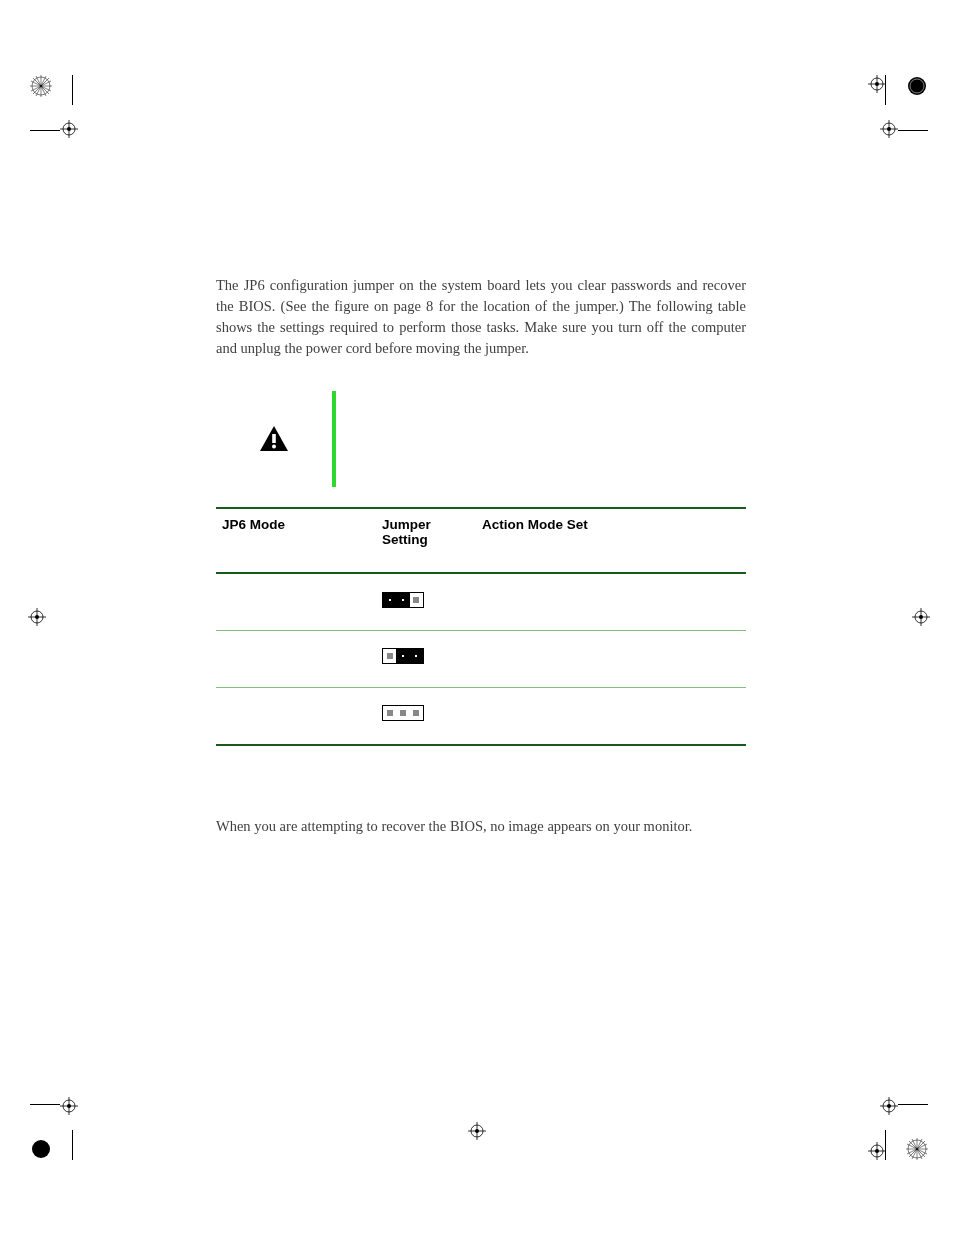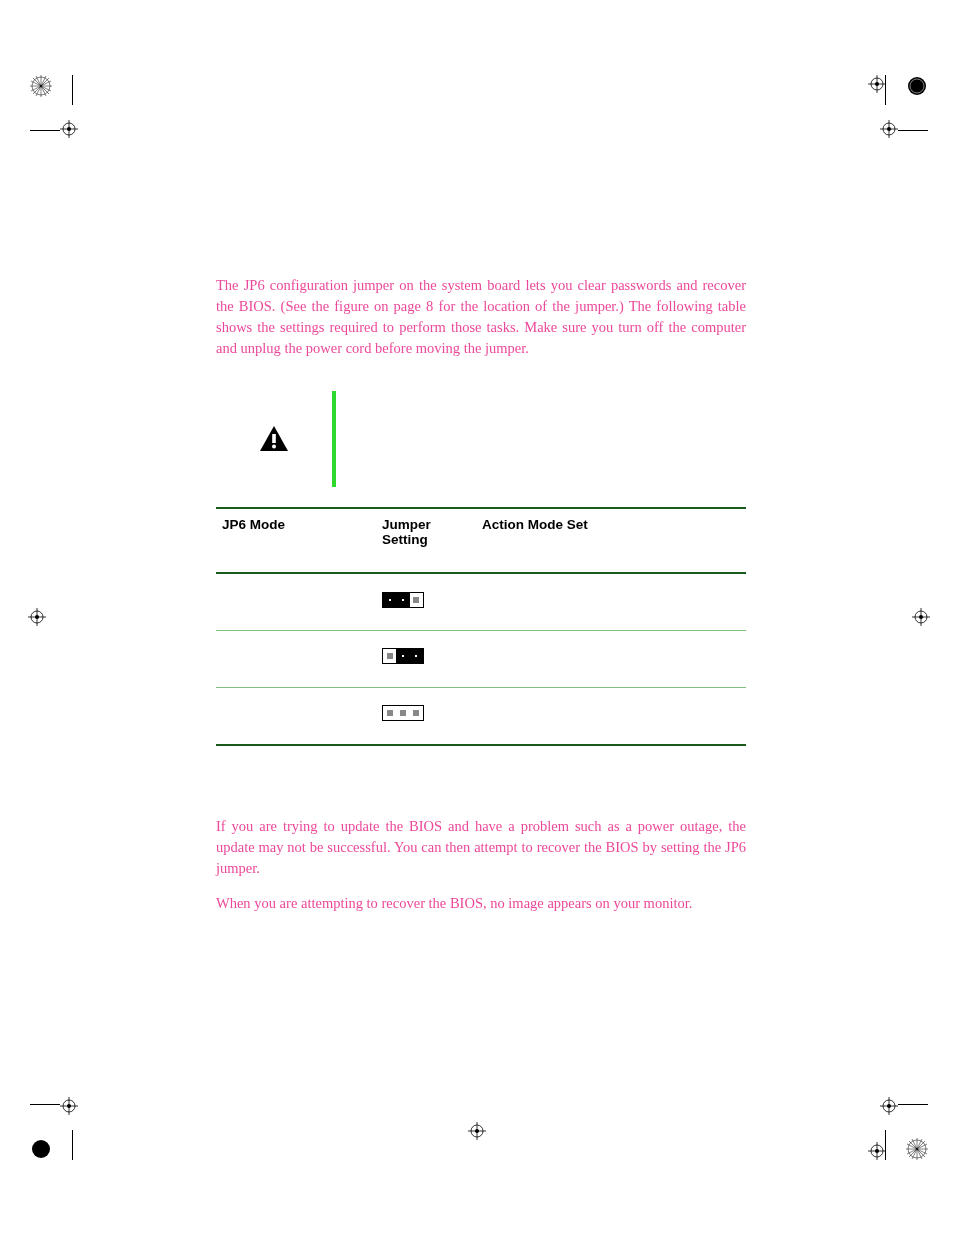--- a/index.html
+++ b/index.html
@@ -34,21 +34,21 @@
     }
     .content {
       position: absolute;
       left: 216px;
       top: 275px;
       width: 530px;
     }
     .para {
       font-size: 14.5px;
       line-height: 1.45;
-      color: #ec4899;
+      color: #404040;
       text-align: justify;
       margin-bottom: 14px;
     }
     .caution-block {
       margin-top: 32px;
       margin-bottom: 20px;
       display: flex;
       align-items: center;
       gap: 0;
     }
@@ -355,16 +355,15 @@
             </span>
           </td>
           <td class="col-action"></td>
         </tr>
       </tbody>
     </table>
     <div class="hr-dark"></div>
   </div>
 
   <div class="lower-text">
-    <p class="para">If you are trying to update the BIOS and have a problem such as a power outage, the update may not be successful. You can then attempt to recover the BIOS by setting the JP6 jumper.</p>
     <p class="para">When you are attempting to recover the BIOS, no image appears on your monitor.</p>
   </div>
 </div>
 
 </body></html>

